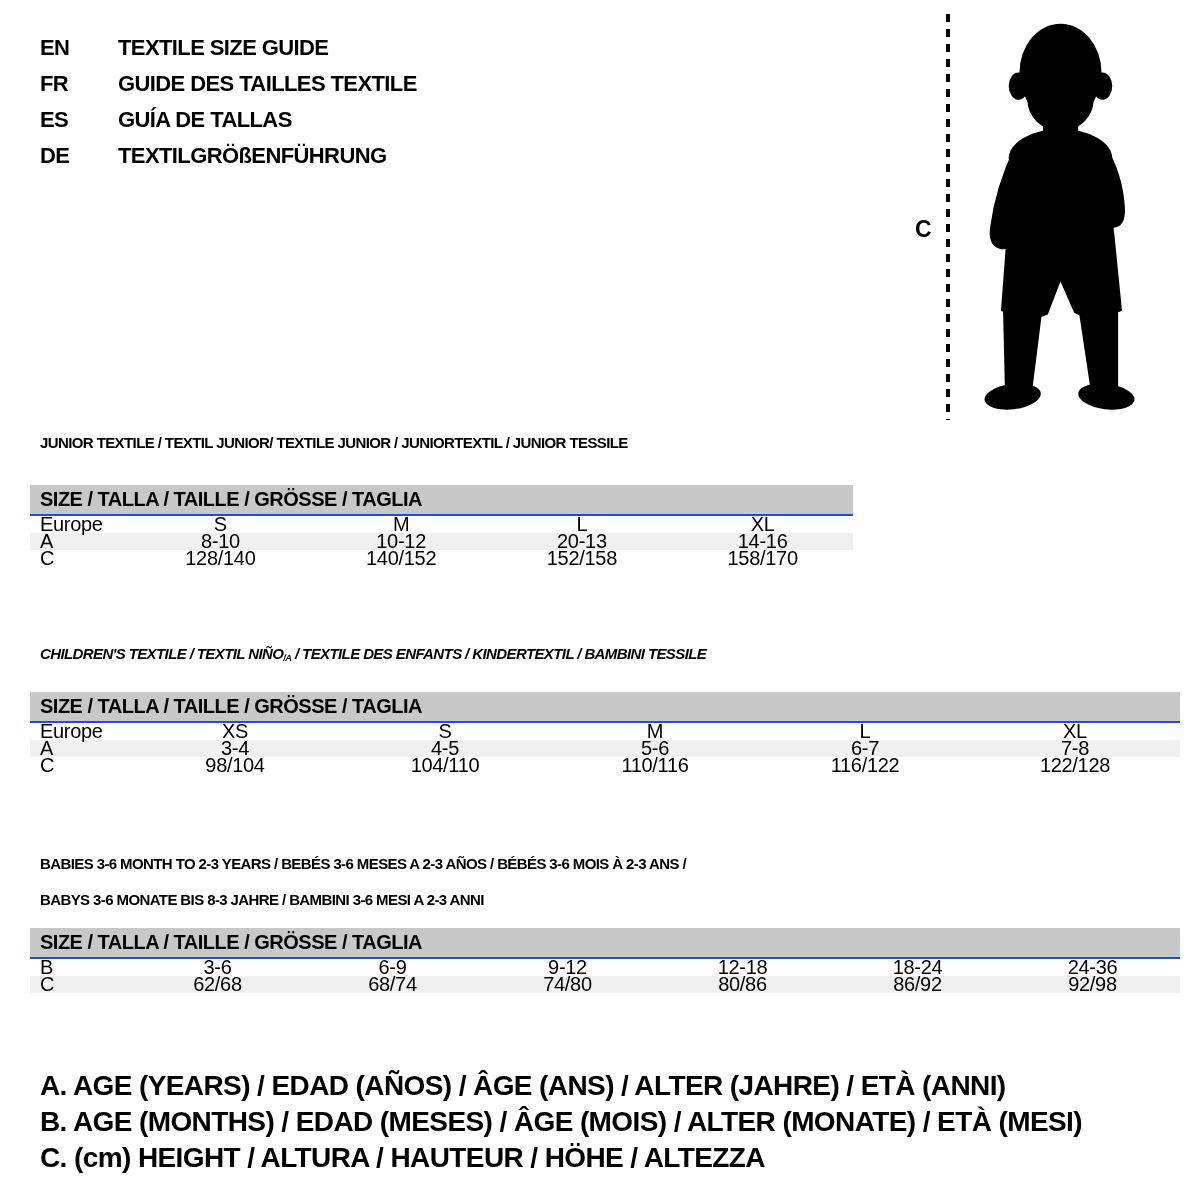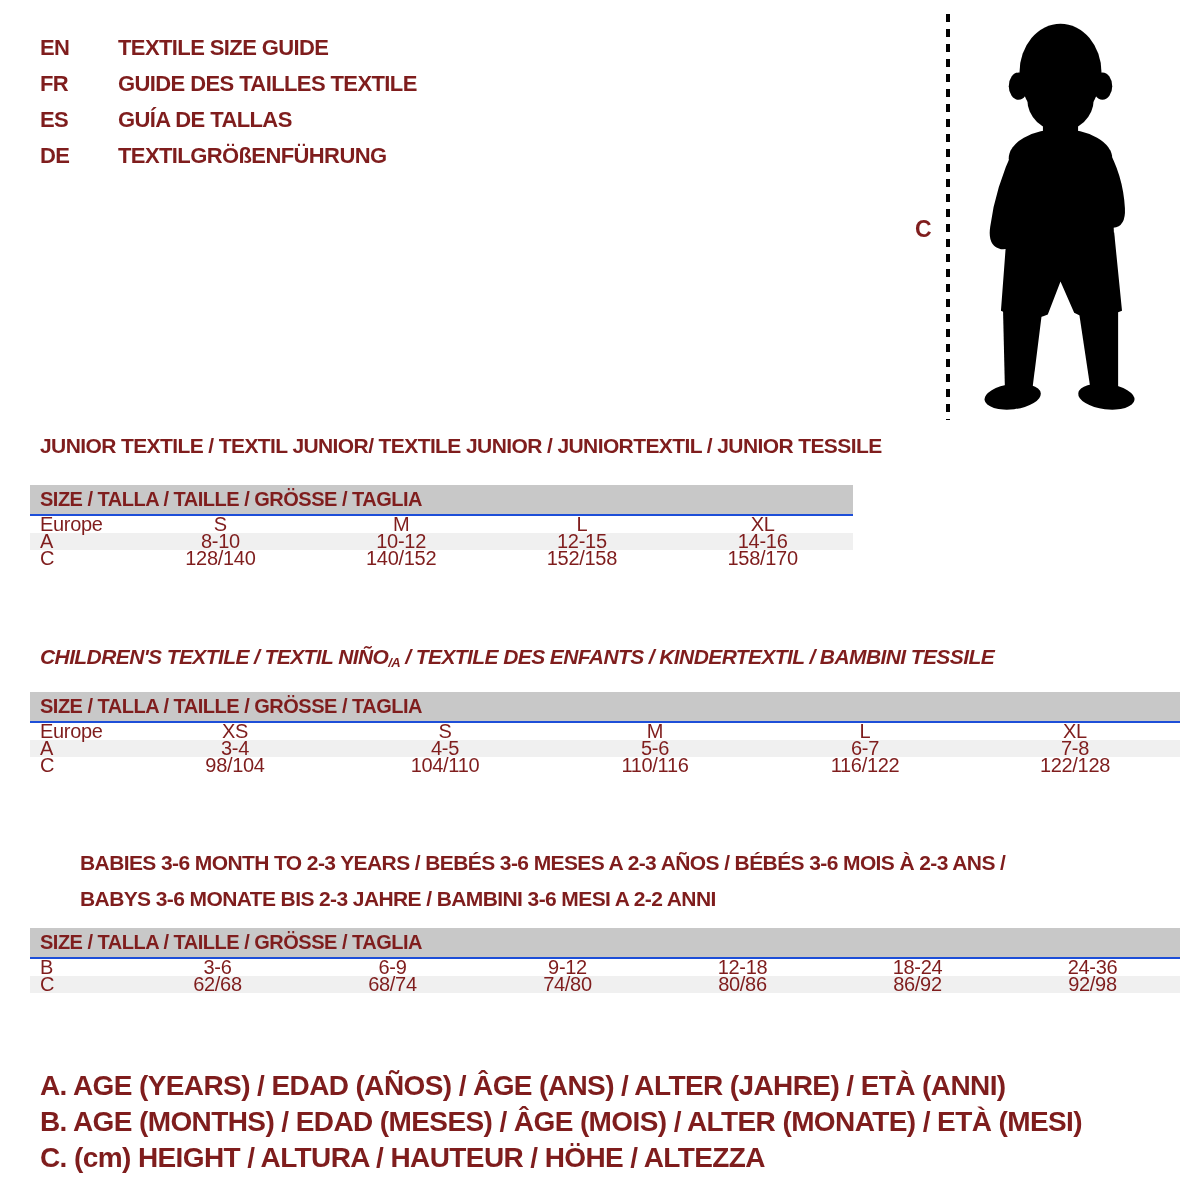--- a/index.html
+++ b/index.html
@@ -1,34 +1,34 @@
 <!DOCTYPE html>
 <html><head>
 <meta charset="utf-8">
 <style>
   html,body{margin:0;padding:0;background:#ffffff;}
   .canvas{
     position:relative;width:1200px;height:1200px;background:#ffffff;
-    font-family:"Liberation Sans",sans-serif;color:#7f1d1d;overflow:hidden;
+    font-family:"Liberation Sans",sans-serif;color:#000000;overflow:hidden;
   }
 
   
   .langs{position:absolute;left:40px;top:30px;}
   .lang-row{display:flex;height:36px;align-items:center;font-weight:bold;font-size:22px;letter-spacing:-0.6px;white-space:nowrap;}
   .lang-code{width:78px;}
 
   
   .measure-line{position:absolute;left:944px;top:14px;}
   .measure-label{position:absolute;left:915px;top:216px;font-size:23px;font-weight:bold;}
   .figure-svg{position:absolute;left:958px;top:12px;}
 
   
-  .sec-title{position:absolute;left:40px;font-size:21px;font-weight:bold;letter-spacing:-0.6px;white-space:nowrap;}
+  .sec-title{position:absolute;left:40px;font-size:15px;font-weight:bold;letter-spacing:-0.6px;white-space:nowrap;}
   .sec-title .subscr{font-size:0.62em;vertical-align:-0.25em;}
-  .title-line{height:36px;display:flex;align-items:center;margin-left:40px;}
+  .title-line{height:36px;display:flex;align-items:center;}
 
   
   .stable{position:absolute;left:30px;}
   .size-bar{
     height:29px;background:#c8c8c8;border-bottom:2px solid #1d4ed8;
     font-weight:bold;font-size:20px;letter-spacing:-0.5px;
     padding-left:10px;display:flex;align-items:center;
   }
   .trow{display:flex;height:17px;align-items:center;font-size:20px;letter-spacing:-0.3px;}
   .trow.shaded{background:#f0f0f0;}
@@ -103,21 +103,21 @@
         <div class="tlabel">Europe</div>
         <div class="tcell">S</div>
         <div class="tcell">M</div>
         <div class="tcell">L</div>
         <div class="tcell">XL</div>
       </div>
       <div class="trow shaded">
         <div class="tlabel">A</div>
         <div class="tcell">8-10</div>
         <div class="tcell">10-12</div>
-        <div class="tcell">12-15</div>
+        <div class="tcell">20-13</div>
         <div class="tcell">14-16</div>
       </div>
       <div class="trow">
         <div class="tlabel">C</div>
         <div class="tcell">128/140</div>
         <div class="tcell">140/152</div>
         <div class="tcell">152/158</div>
         <div class="tcell">158/170</div>
       </div>
     </div>
@@ -146,21 +146,21 @@
         <div class="tcell">98/104</div>
         <div class="tcell">104/110</div>
         <div class="tcell">110/116</div>
         <div class="tcell">116/122</div>
         <div class="tcell">122/128</div>
       </div>
     </div>
 
   <div class="sec-title" style="top:845px;">
     <div class="title-line">BABIES 3-6 MONTH TO 2-3 YEARS / BEBÉS 3-6 MESES A 2-3 AÑOS / BÉBÉS 3-6 MOIS À 2-3 ANS /</div>
-    <div class="title-line">BABYS 3-6 MONATE BIS 2-3 JAHRE / BAMBINI 3-6 MESI A 2-2 ANNI</div>
+    <div class="title-line">BABYS 3-6 MONATE BIS 8-3 JAHRE / BAMBINI 3-6 MESI A 2-3 ANNI</div>
   </div>
   <div class="stable" style="top:928px;width:1150px;">
       <div class="size-bar">SIZE / TALLA / TAILLE / GRÖSSE / TAGLIA</div>
       <div class="trow">
         <div class="tlabel">B</div>
         <div class="tcell">3-6</div>
         <div class="tcell">6-9</div>
         <div class="tcell">9-12</div>
         <div class="tcell">12-18</div>
         <div class="tcell">18-24</div>

